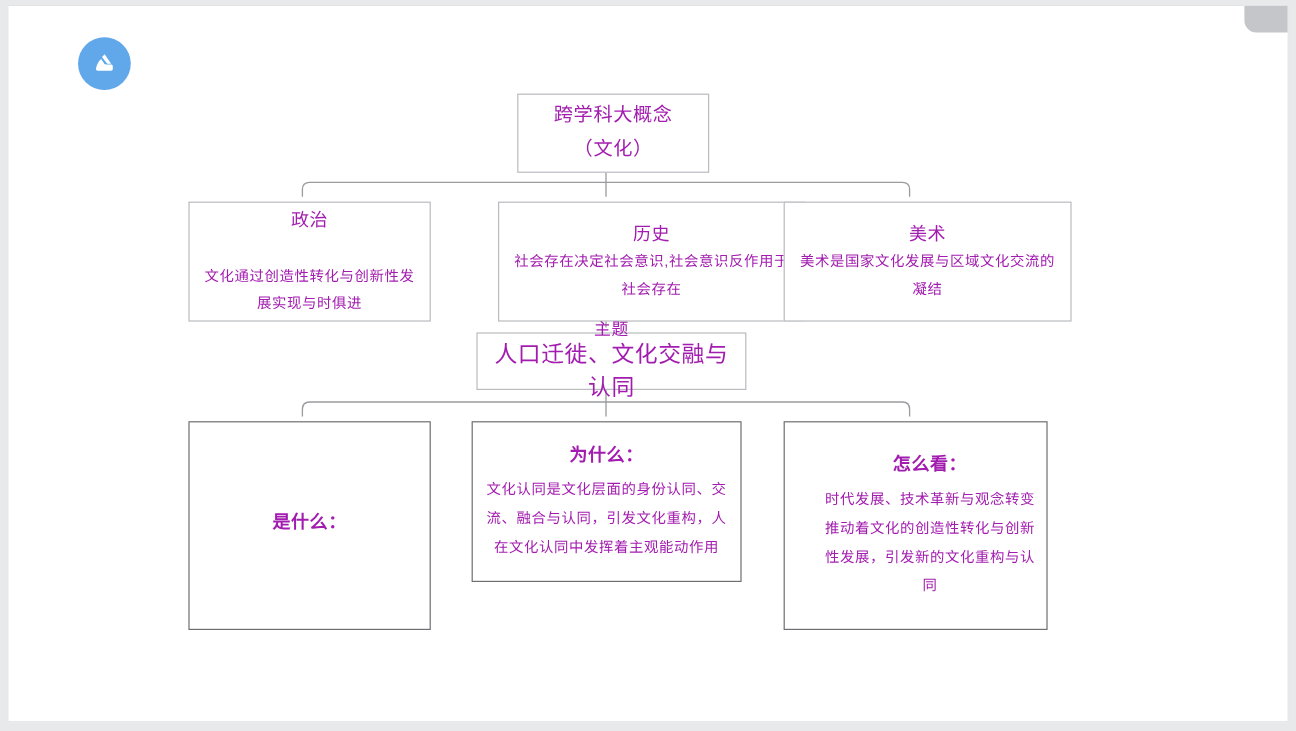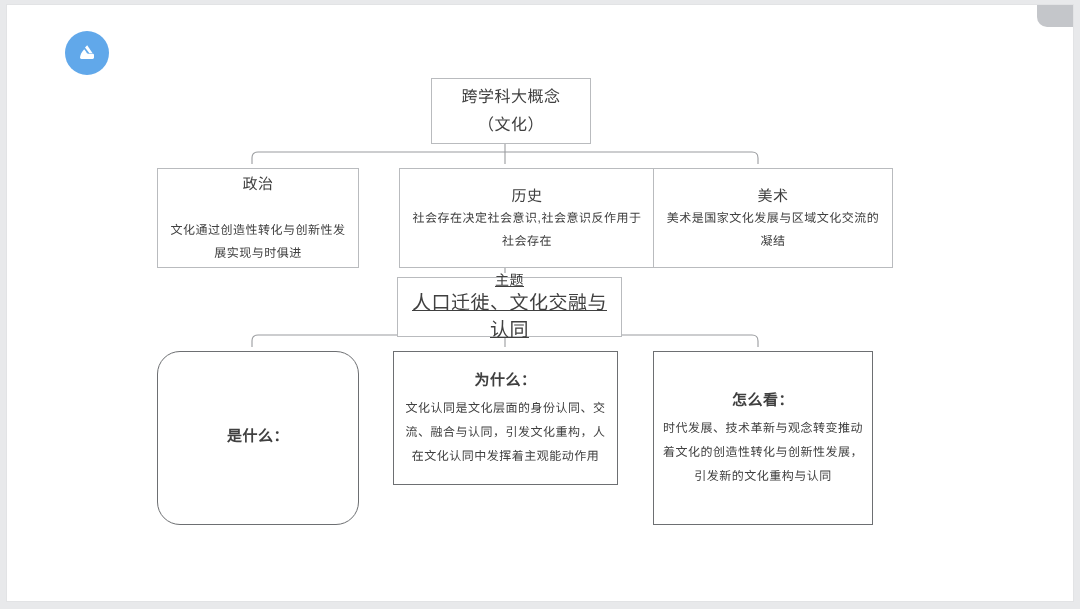--- a/index.html
+++ b/index.html
@@ -54,21 +54,21 @@
   
   .node{
     position:absolute;
     box-sizing:border-box;
     background:#ffffff;
     border:1px solid #b9bbbe;
     display:flex;
     flex-direction:column;
     align-items:center;
     justify-content:center;
-    color:#404040;
+    color:#a21caf;
     text-align:center;
   }
   .node.strong{border:1px solid #6d6f72;}
   .node .title{
     font-size:15px;
     line-height:1.55;
     letter-spacing:0.5px;
     white-space:nowrap;
   }
   .node .title.bold{font-weight:bold;}
@@ -80,30 +80,30 @@
     text-align:center;
   }
   .node.tight .body{line-height:1.5;}
   .node.tight .title{line-height:1.5;}
 
   
   #n-root     {left:424px;top:73px;  width:160px;height:66px;}
   #n-root .title{font-size:16px;line-height:1.75;}
 
   #n-politics {left:150px;top:163px; width:202px;height:100px;gap:24px;}
-  #n-history  {left:392px;top:163px; width:256px;height:100px;}
+  #n-history  {left:408px;top:163px; width:256px;height:100px;}
   #n-art      {left:646px;top:163px; width:240px;height:100px;}
 
-  #n-theme    {left:390px;top:272px; width:225px;height:60px;text-decoration:underline;}
+  #n-theme    {left:390px;top:272px; width:225px;height:48px;}
   #n-theme .title{font-size:14px;line-height:1.4;}
   #n-theme .body {font-size:19px;line-height:1.4;}
 
-  #n-what     {left:150px;top:346px; width:202px;height:174px;border-radius:23px;}
+  #n-what     {left:150px;top:346px; width:202px;height:174px;}
   #n-why      {left:386px;top:346px; width:225px;height:134px;}
-  #n-how      {left:646px;top:346px; width:220px;height:174px;}
+  #n-how      {left:646px;top:346px; width:220px;height:174px;padding-left:24px;}
   #n-what .body,#n-why .body,#n-how .body{line-height:2.0;}
   #n-what .title,#n-why .title,#n-how .title{margin-bottom:4px;}
 </style>
 </head>
 <body>
 
 <div id="page">
 
   <div id="canvas">
 

